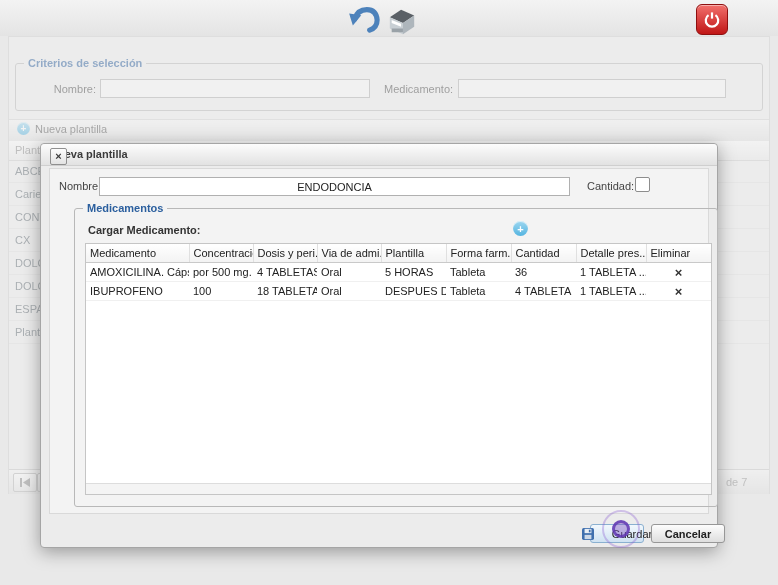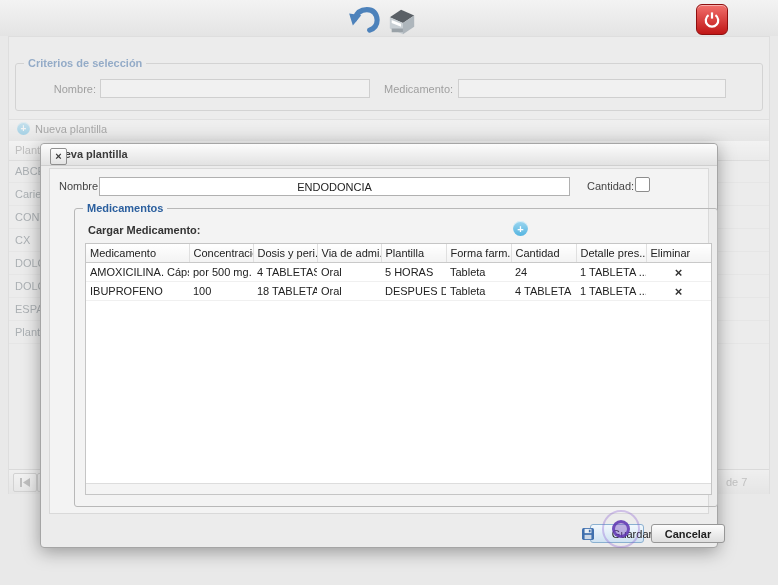--- a/index.html
+++ b/index.html
@@ -213,21 +213,21 @@
                 </tr>
               </thead>
             <tbody>
                 <tr>
                   <td>AMOXICILINA. Cáps...</td>
                   <td>por 500 mg.</td>
                   <td>4 TABLETAS...</td>
                   <td>Oral</td>
                   <td>5 HORAS</td>
                   <td>Tableta</td>
-                  <td>24</td>
+                  <td>36</td>
                   <td>1 TABLETA ...</td>
                   <td class="del"><span class="del-x">×</span></td>
                 </tr>
                 <tr>
                   <td>IBUPROFENO</td>
                   <td>100</td>
                   <td>18 TABLETA...</td>
                   <td>Oral</td>
                   <td>DESPUES D...</td>
                   <td>Tableta</td>

